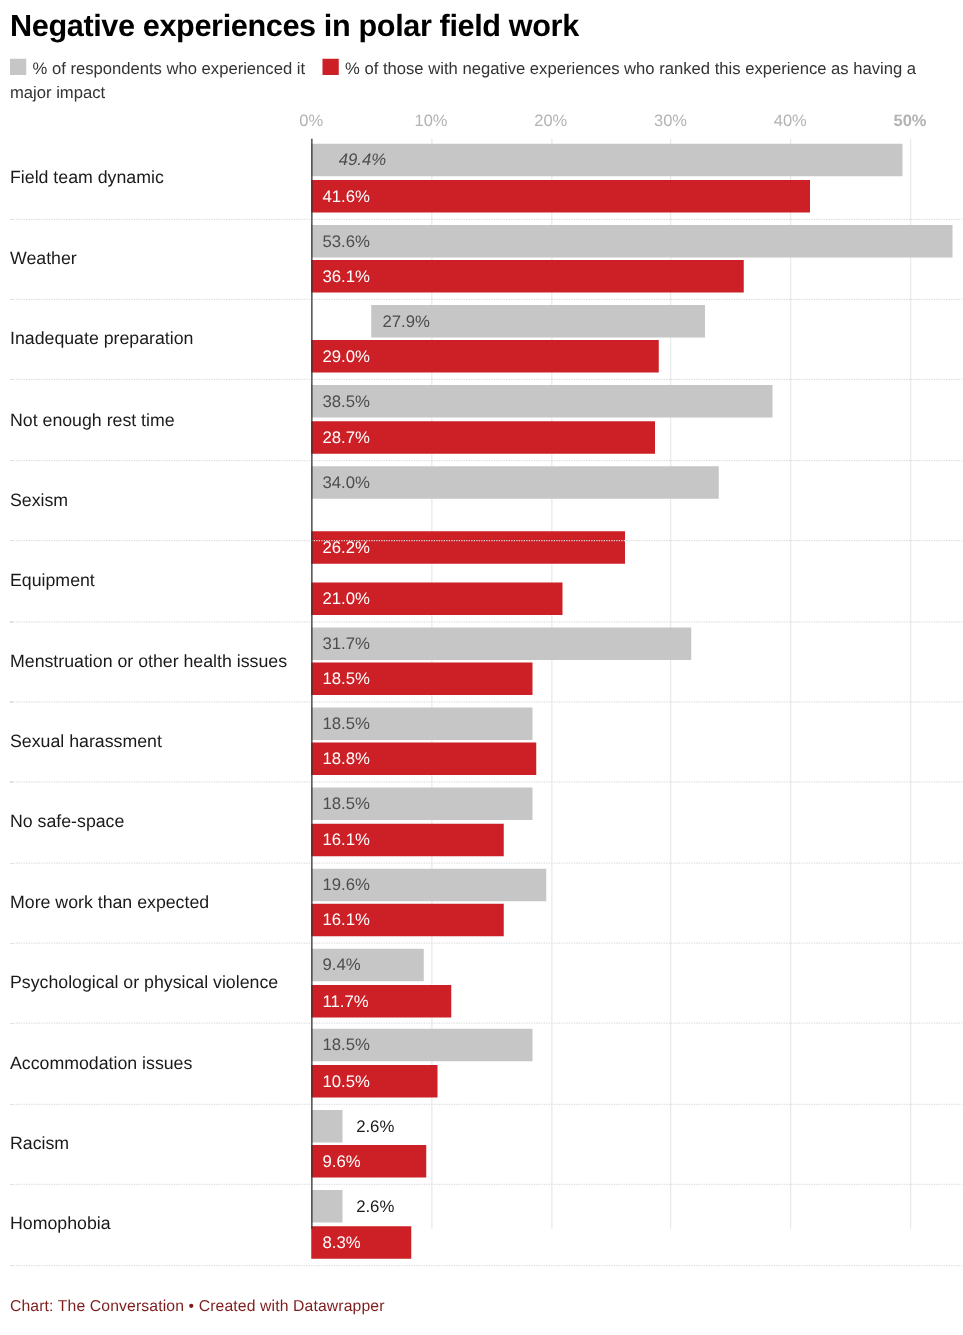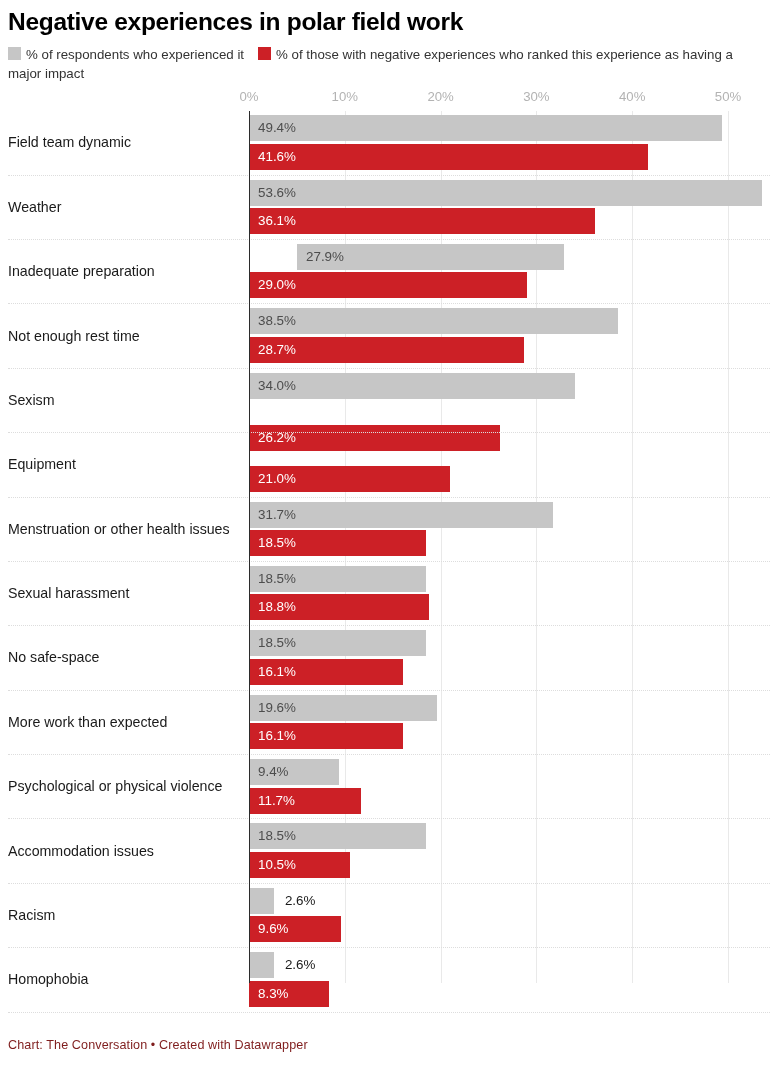--- a/index.html
+++ b/index.html
@@ -172,37 +172,37 @@
   </div>
 </div>
 
 <div id="plot">
   <div id="axis-top">
       <div class="tick-label" style="left: 249px;">0%</div>
       <div class="tick-label" style="left: 344.8px;">10%</div>
       <div class="tick-label" style="left: 440.6px;">20%</div>
       <div class="tick-label" style="left: 536.4px;">30%</div>
       <div class="tick-label" style="left: 632.2px;">40%</div>
-      <div class="tick-label" style="left: 728px;">50%</div>
+      <div class="tick-label" style="left: 728px; font-weight: bold;">50%</div>
     </div>
   <div id="gridlines">
       <div class="gridline zero" style="left: 249px;"></div>
       <div class="gridline" style="left: 344.8px;"></div>
       <div class="gridline" style="left: 440.6px;"></div>
       <div class="gridline" style="left: 536.4px;"></div>
       <div class="gridline" style="left: 632.2px;"></div>
       <div class="gridline" style="left: 728px;"></div>
     </div>
   <div id="rows">
       <div class="row">
         <div class="row-label">Field team dynamic</div>
         <div class="bars">
           <div class="bar-wrap top" style="left: 249px; width: 473.252px;">
             <div class="bar grey" style="width: 473.252px;"></div>
-            <div class="bar-value inside-grey" style="left: 9px;">49.4%</div>
+            <div class="bar-value inside-grey" style="left: 22px; font-style: italic;">49.4%</div>
           </div>
           <div class="bar-wrap bottom" style="left: 249px; width: 398.528px;">
             <div class="bar red" style="width: 398.528px;"></div>
             <div class="bar-value inside-red" style="left: 9px;">41.6%</div>
           </div>
         </div>
         <div class="row-sep"></div>
       </div>
       <div class="row">
         <div class="row-label">Weather</div>

